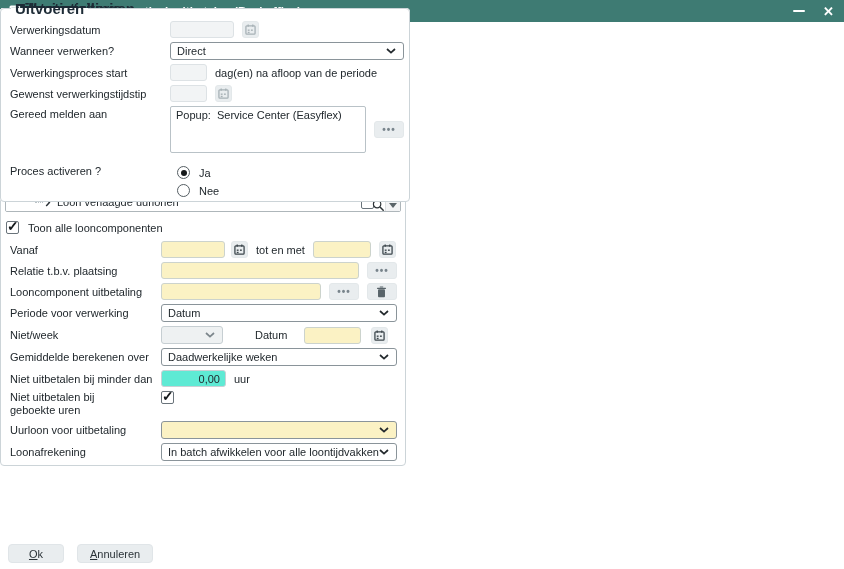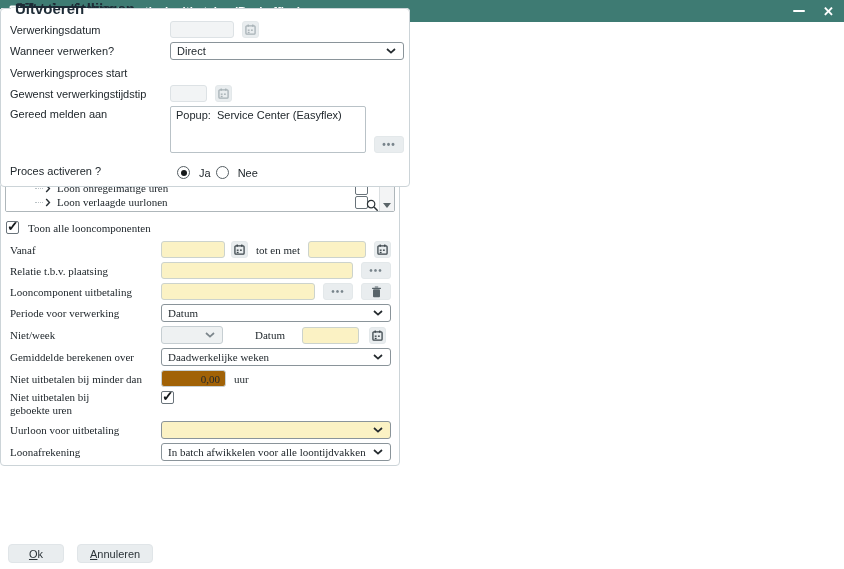--- a/index.html
+++ b/index.html
@@ -10,37 +10,37 @@
   
   .titlebar { position:absolute; left:0; top:0; right:0; height:22px; background:#3E7B73; display:flex; align-items:center; padding:0 10px 0 9px; gap:7px; }
   .titlebar .title { color:#fff; font-weight:bold; font-size:11.5px; letter-spacing:.1px; }
   .win-controls { margin-left:auto; display:flex; align-items:center; gap:18px; }
   .win-min { width:12px; height:2px; background:#fff; border-radius:1px; cursor:pointer; }
   .win-close { color:#fff; font-size:13px; font-weight:bold; line-height:1; cursor:pointer; }
 
   
   fieldset { position:absolute; border:1px solid #ccd4d8; border-radius:4px; padding:4px 8px 0 9px; background:#fff; }
   legend { font-weight:bold; color:#1d2b36; font-size:15px; padding:0 4px; margin-left:1px; }
-  #fs-sel  { left:8;   top:31;  width:394; height:450;font-family:Liberation Serif, serif; }
+  #fs-sel  { left:8;   top:31;  width:394; height:450; }
   #fs-sort { left:8;   top:486; width:394; height:49;  }
   #fs-filter { left:430; top:31;  width:408; height:161; padding-right:5px; }
   #fs-info   { left:430; top:198; width:408; height:104; padding-right:5px; }
   #fs-uit    { left:430; top:308; width:408; height:223; padding-right:5px; }
 
   .row { display:flex; align-items:center; margin-bottom:4px; min-height:17px; }
   .lbl { flex:0 0 151px; white-space:nowrap; color:#21282d; }
   .lbl2 { flex:0 0 160px; white-space:nowrap; color:#21282d; }
   .ctl { display:flex; align-items:center; flex:1; gap:8px; }
 
   
   .select { height:18px; flex:1; border:1px solid #8a949a; border-radius:3px; background:#fff; display:flex; align-items:center; justify-content:space-between; padding:0 7px 0 6px; cursor:pointer; }
   .select .val { white-space:nowrap; overflow:hidden; }
   .select.yellow { background:#FBF2C4; }
   .select.disabled { background:#eef1f2; border-color:#c6ced2; cursor:default; }
-  .input { height:17px; border:1px solid #c9d1d5; border-radius:3px; background:#a16207; padding:0 5px; display:flex; align-items:center; }
+  .input { height:17px; border:1px solid #c9d1d5; border-radius:3px; background:#5eead4; padding:0 5px; display:flex; align-items:center; }
   .input.yellow { background:#FBF2C4; border-color:#ccd3cd; }
   .input.disabled { background:#f2f4f5; border-color:#dde2e5; }
   .input .val { white-space:pre; overflow:hidden; }
   .input.num { justify-content:flex-end; }
   .grow { flex:1; }
   .mini-btn { flex:0 0 30px; width:30px; height:17px; background:#e9edef; border:1px solid #e3e8ea; border-radius:3px; display:flex; align-items:center; justify-content:center; color:#78848b; font-weight:bold; letter-spacing:1px; font-size:10px; line-height:0; cursor:pointer; }
   .sq-btn { flex:0 0 17px; width:17px; height:17px; background:#e9edef; border:1px solid #e3e8ea; border-radius:3px; display:flex; align-items:center; justify-content:center; cursor:pointer; color:#3c464c; }
   .sq-btn.disabled { color:#a7b1b6; cursor:default; }
   .textarea { width:196px; height:47px; border:1px solid #b9c2c7; border-radius:2px; background:#fff; padding:2px 5px; }
   .textarea .val { white-space:pre; }
@@ -79,21 +79,21 @@
   .frow .flabel.dim { color:#9aa5ab; }
   .fixed196 { flex:0 0 196px; width:196px; }
   .fixed230 { flex:0 0 234px; width:234px; }
 
   
   .footer { position:absolute; left:8px; top:544px; display:flex; gap:13px; }
   .btn { height:19px; background:#e9edef; border:1px solid #e0e5e8; border-radius:4px; display:flex; align-items:center; justify-content:center; padding:0 12px; color:#2b3338; cursor:pointer; }
   .btn-ok { min-width:56px; } .btn-ann { min-width:69px; }
 
   .suffix { white-space:nowrap; }
-  .radio-group { display:flex; gap:5px; padding-top:1px; }
+  .radio-group { display:flex; flex-direction:column; gap:5px; padding-top:1px; }
   .radio-line { display:flex; align-items:center; gap:9px; }
   .mt12 { margin-top:12px; }
   svg { display:block; }
 </style>
 </head>
 <body>
 
 <div class="window">
 
   <div class="titlebar">
@@ -485,20 +485,26 @@
             <span class="val">Direct</span>
             <svg width="10" height="6" viewBox="0 0 10 6">
               <path d="M1 1l4 3.6L9 1" fill="none" stroke="#23292d" stroke-width="1.7"></path>
             </svg>
           </span>
         </span>
     </div>
 
     <div class="row">
       <span class="lbl2">Verwerkingsproces start</span>
+      <span class="ctl">
+        <span class="input disabled" style="width:37px">
+            <span class="val"></span>
+          </span>
+        <span class="suffix">dag(en) na afloop van de periode</span>
+      </span>
     </div>
 
     <div class="row">
       <span class="lbl2">Gewenst verwerkingstijdstip</span>
       <span class="ctl">
         <span class="input disabled" style="width:37px">
             <span class="val"></span>
           </span>
         <span class="sq-btn disabled">
             <svg width="11" height="11" viewBox="0 0 12 12">
@@ -508,21 +514,21 @@
               <rect x="3" y="6" width="2" height="1.5" fill="currentColor"></rect>
               <rect x="6.5" y="6" width="2" height="1.5" fill="currentColor"></rect>
               <rect x="3" y="8.5" width="2" height="1.5" fill="currentColor"></rect>
             </svg>
           </span>
       </span>
     </div>
 
     <div class="row" style="align-items:flex-start">
       <span class="lbl2" style="padding-top:2px">Gereed melden aan</span>
-      <span class="ctl" style="align-items:flex-end">
+      <span class="ctl" style="align-items:center">
         <span class="textarea"><span class="val">Popup:  Service Center (Easyflex)</span></span>
         <span class="mini-btn">•••</span>
       </span>
     </div>
 
     <div class="row mt12" style="align-items:flex-start">
       <span class="lbl2">Proces activeren ?</span>
       <span class="ctl" style="padding-left:7px">
         <span class="radio-group">
           <span class="radio-line">

